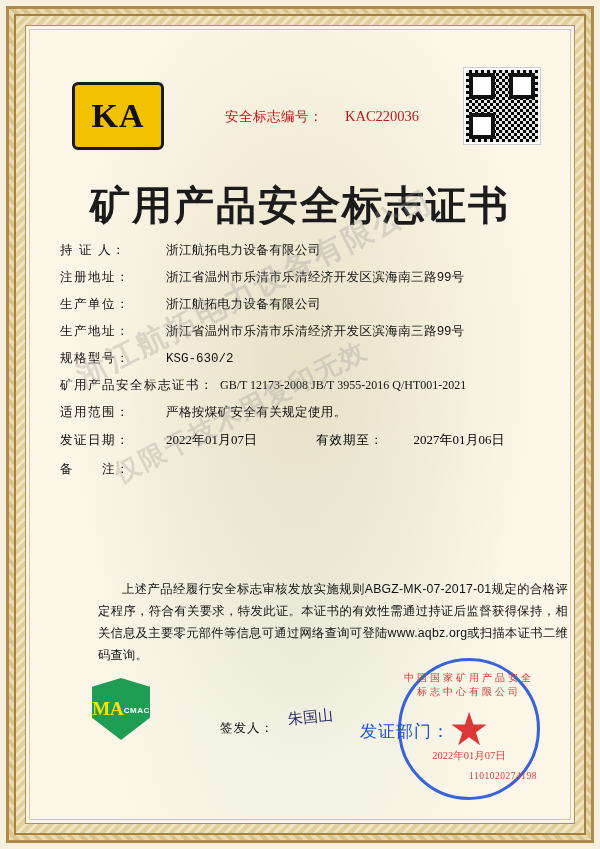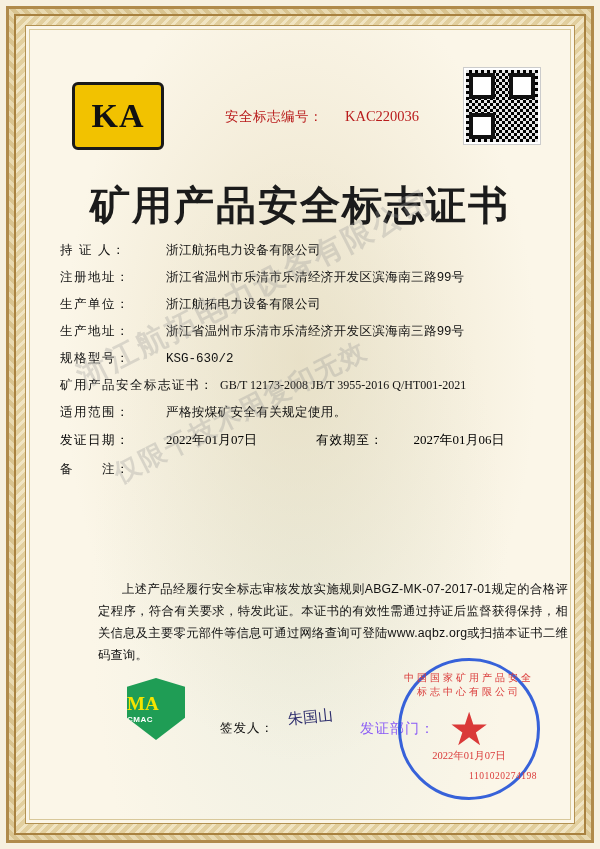--- a/index.html
+++ b/index.html
@@ -245,23 +245,23 @@
   .cmac {
     position: absolute;
     left: 62px; top: 648px;
     width: 58px; height: 62px;
   }
   .cmac .shield {
     width: 58px; height: 62px;
     background: #1f9d55;
     clip-path: polygon(50% 0%, 100% 14%, 100% 64%, 50% 100%, 0% 64%, 0% 14%);
     display: flex;
-    flex-direction: column;
+    flex-direction: row;
+    align-items: center;
     justify-content: center;
-    margin-left: 35px;
   }
   .cmac .mark {
     color: #f5e400;
     font-size: 19px;
     font-weight: bold;
     line-height: 18px;
     font-family: "Liberation Serif", serif;
   }
   .cmac .cmac-text {
     color: #ffffff;
@@ -282,23 +282,23 @@
     position: absolute;
     left: 258px; top: 678px;
     font-family: "Liberation Serif", serif;
     font-size: 15px;
     color: #2b2b6b;
     transform: rotate(-6deg);
   }
   .issuer-row {
     position: absolute;
     left: 330px; top: 690px;
-    font-size: 14px;
+    font-size: 17px;
     letter-spacing: 1px;
-    color: #8b5cf6;
+    color: #1d4ed8;
   }
 
   
   .seal {
     position: absolute;
     left: 368px; top: 628px;
     width: 136px; height: 136px;
     border: 3px solid #1d4ed8;
     border-radius: 50%;
     opacity: 0.88;

